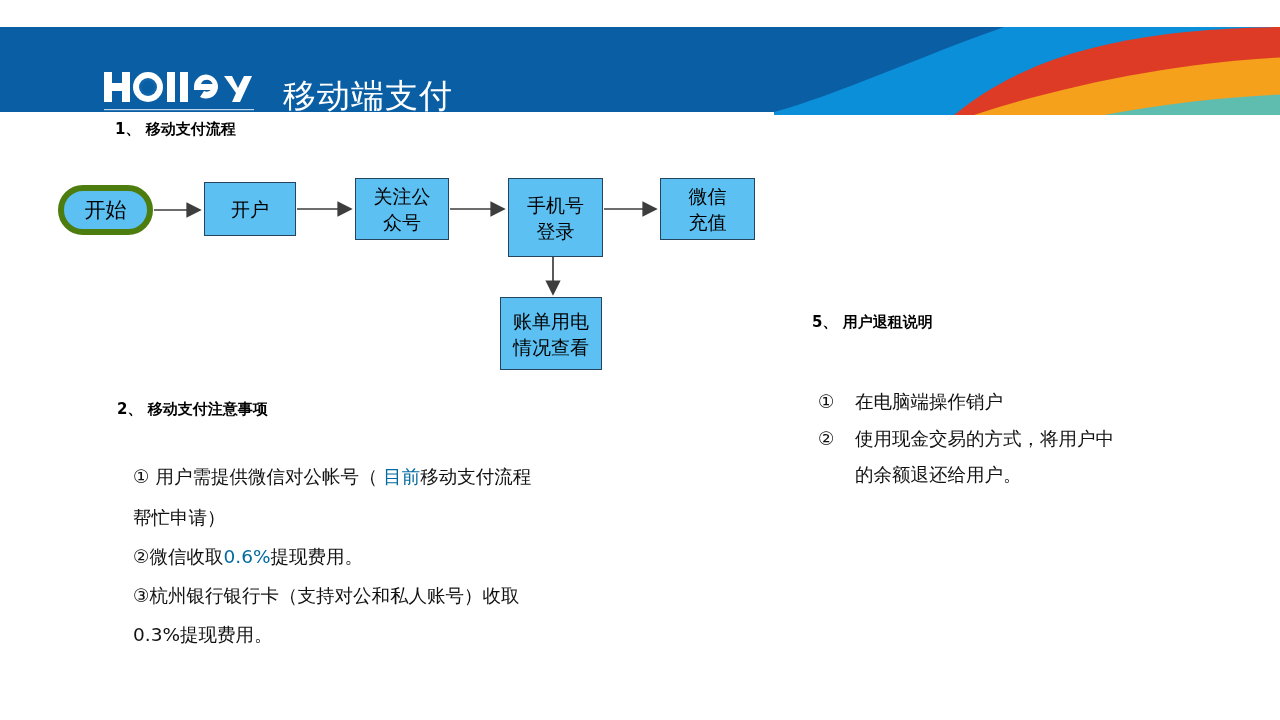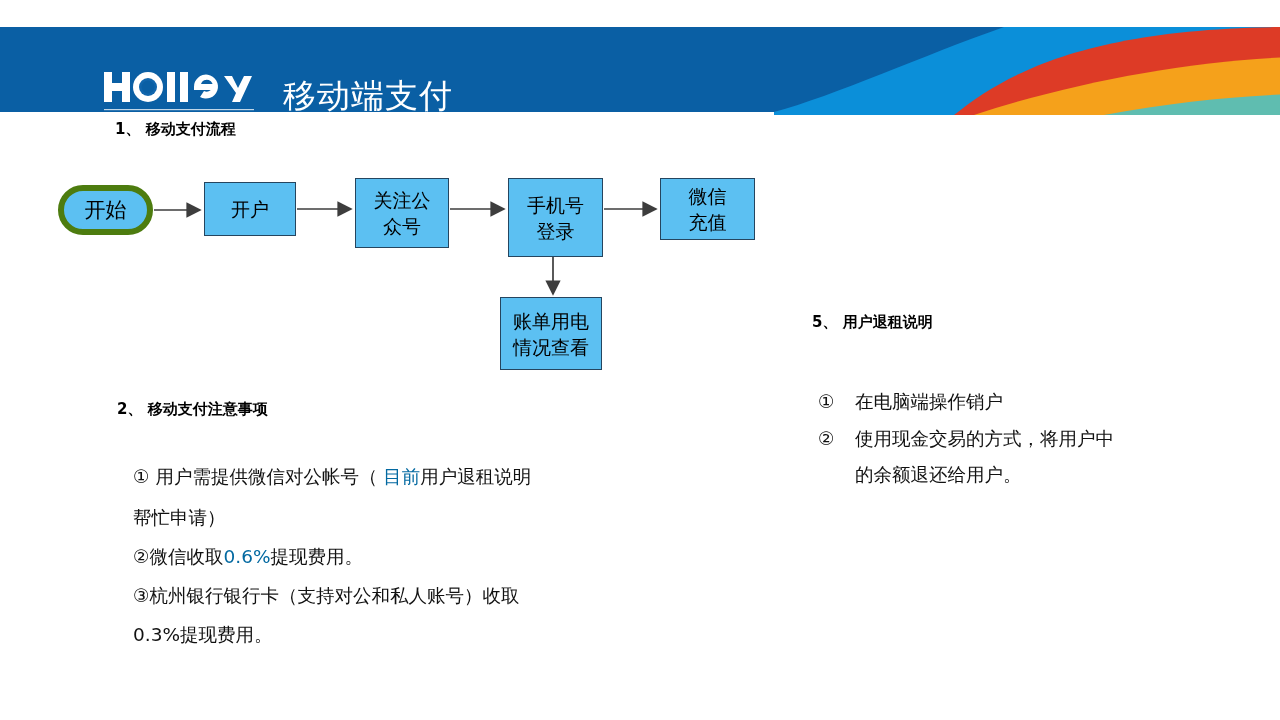--- a/index.html
+++ b/index.html
@@ -45,21 +45,21 @@
   .node{
     position:absolute;background:#5cc0f2;border:1px solid #25455f;
     display:flex;align-items:center;justify-content:center;
     text-align:center;color:#000;font-size:19px;line-height:26px;
     font-family:"DejaVu Sans","Liberation Sans",sans-serif;
     box-sizing:border-box;
   }
   .node.oval{border-radius:50%/50%;border:6px solid #4d7c0f;background:#5cc0f2;font-size:21px;}
   #n-start{left:58px;top:185px;width:95px;height:50px;border-radius:26px;}
   #n-open{left:204px;top:182px;width:92px;height:54px;}
-  #n-follow{left:355px;top:178px;width:94px;height:70px;}
+  #n-follow{left:355px;top:178px;width:94px;height:62px;}
   #n-login{left:508px;top:178px;width:95px;height:79px;}
   #n-recharge{left:660px;top:178px;width:95px;height:62px;}
   #n-bill{left:500px;top:297px;width:102px;height:73px;}
 
   .arrows{position:absolute;left:0;top:0;width:800px;height:400px;pointer-events:none;}
 
   
   .para{
     position:absolute;color:#111;font-size:18.5px;line-height:41px;
     font-family:"DejaVu Sans","Liberation Sans",sans-serif;
@@ -172,21 +172,21 @@
     </div>
     <div class="node" id="n-bill">
       <span style="white-space:pre-line">账单用电
 情况查看</span>
     </div>
   </div>
 
   <div class="sec-head" id="sec2-head">2、  移动支付注意事项</div>
 
   <div class="para" id="p1">
-    <span>① 用户需提供微信对公帐号（ </span><span class="red">目前</span><span>用户退租说明</span>
+    <span>① 用户需提供微信对公帐号（ </span><span class="red">目前</span><span>移动支付流程</span>
   </div>
   <div class="para" id="p1b">帮忙申请）</div>
 
   <div class="para" id="p2">
     <span>②微信收取</span><span class="red">0.6%</span><span>提现费用。</span>
   </div>
 
   <div class="para" id="p3">③杭州银行银行卡（支持对公和私人账号）收取</div>
   <div class="para" id="p3b">0.3%提现费用。</div>
 

